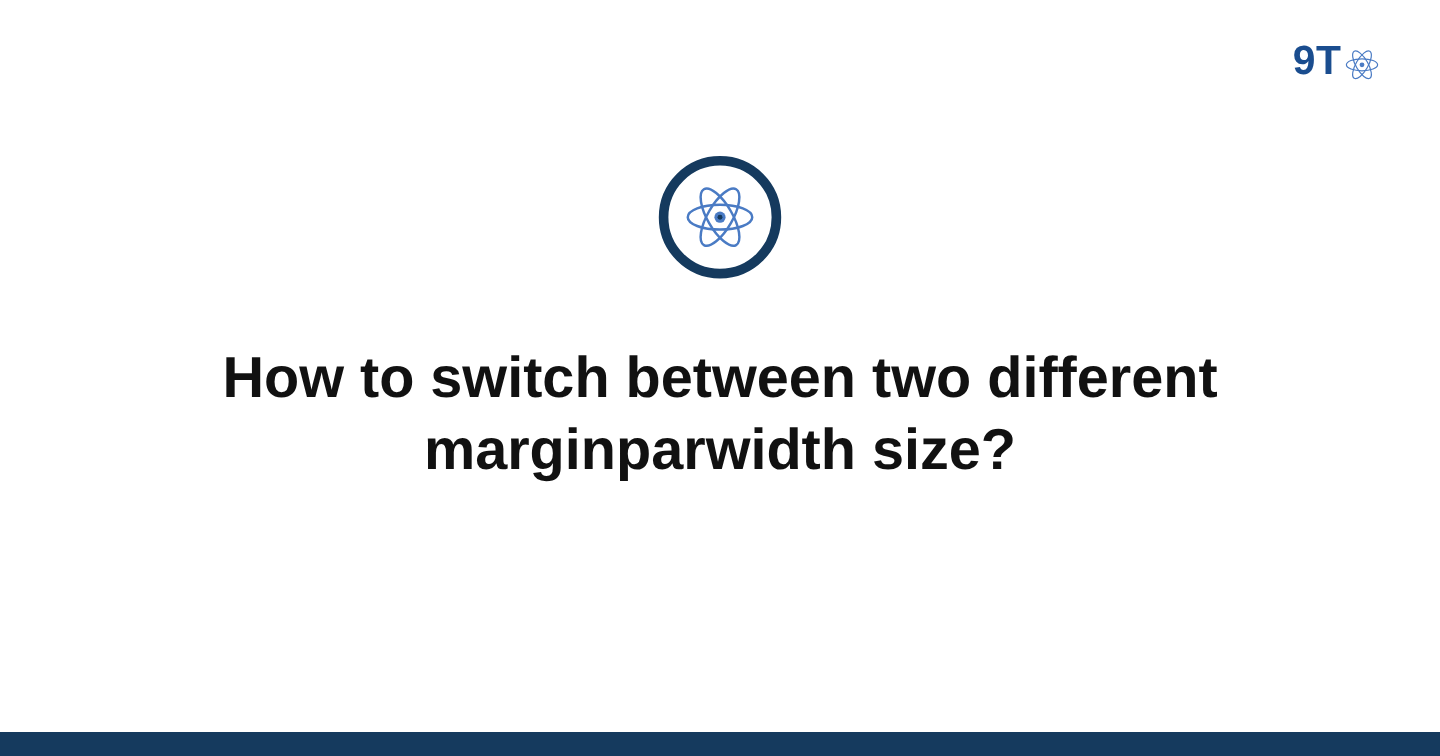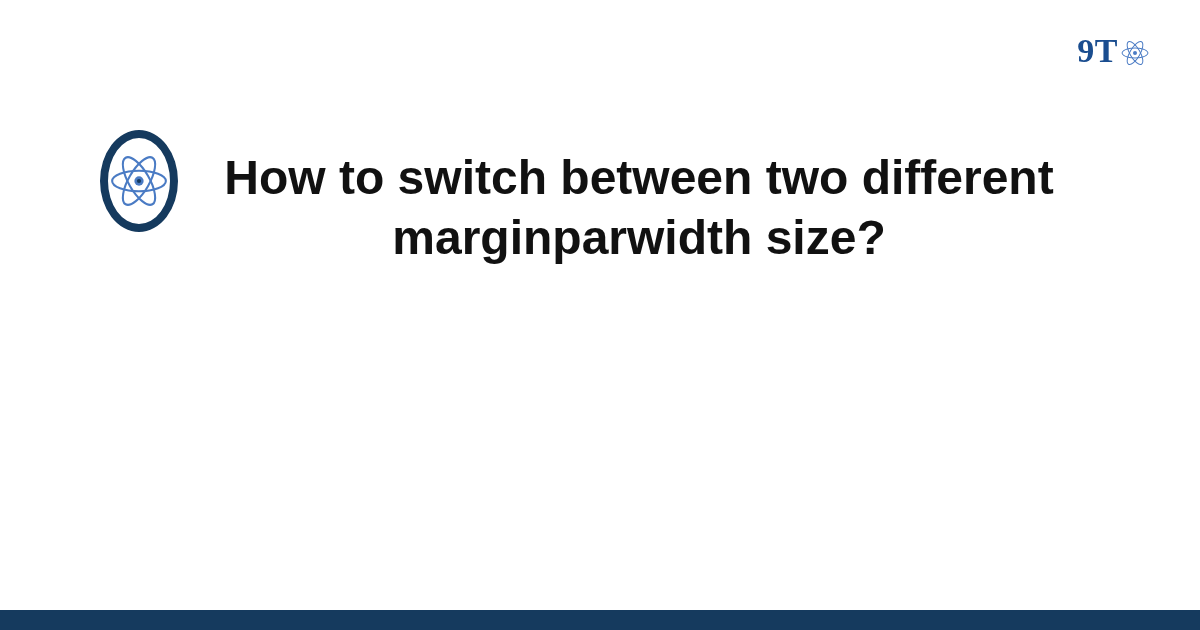--- a/index.html
+++ b/index.html
@@ -18,36 +18,36 @@
     .header-brand {
       position: absolute;
       top: 32px;
       right: 48px;
       font-size: 34px;
       font-weight: 600;
       color: #1a4d8f;
       letter-spacing: 0.5px;
       display: flex;
       align-items: center;
-      font-family: Liberation Serif, serif;
     }
     .header-brand .atom-small {
       display: inline-flex;
       width: 30px;
       height: 30px;
       margin: 0 2px;
       position: relative;
       top: 2px;
     }
     .content {
       position: absolute;
       top: 130px;
       left: 0;
       right: 0;
       display: flex;
+      flex-direction: column;
       align-items: center;
       padding: 0 100px;
     }
     .logo-circle {
       width: 102px;
       height: 102px;
       border-radius: 50%;
       border: 8px solid #153a5e;
       display: flex;
       align-items: center;

